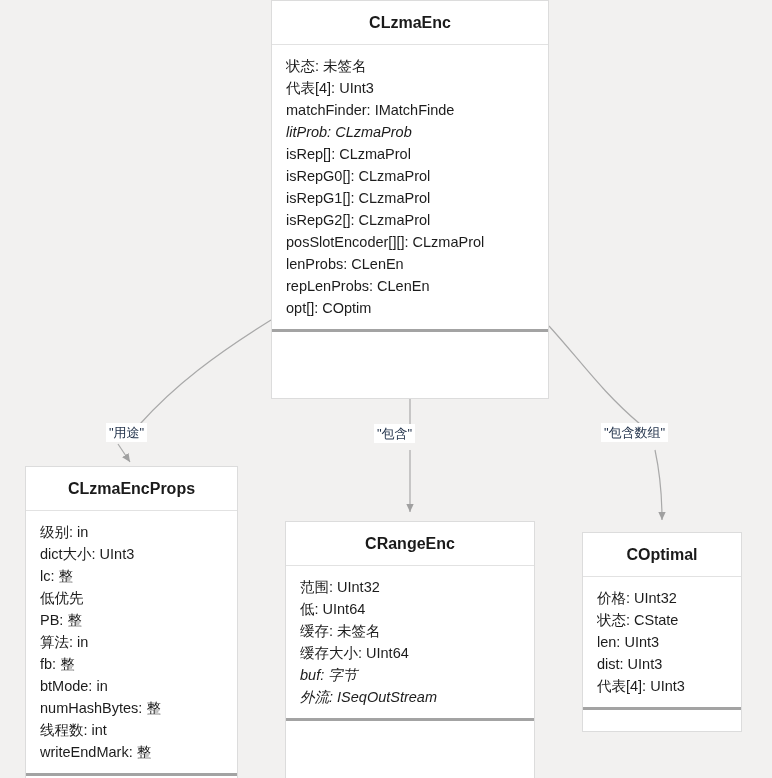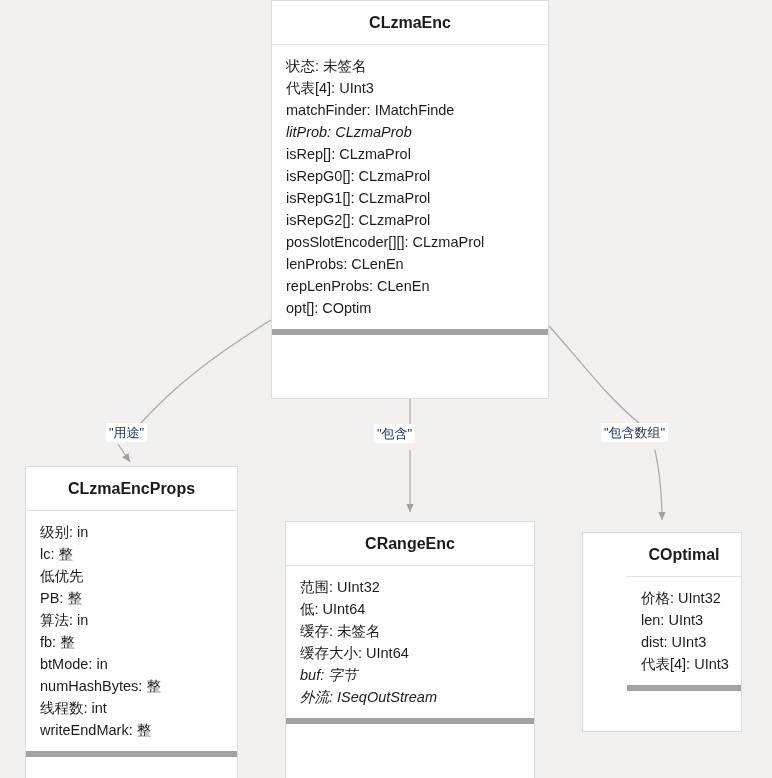--- a/index.html
+++ b/index.html
@@ -42,21 +42,21 @@
     text-align: center;
     font-weight: bold;
     font-size: 16px;
     color: #1a1a1a;
     border-bottom: 1px solid #e2e2e2;
     overflow: hidden;
     white-space: nowrap;
   }
   .uml-attrs {
     padding: 10px 0 10px 14px;
-    border-bottom: 6px solid #a3a3a3;
+    border-bottom: 3px solid #a3a3a3;
     overflow: hidden;
   }
   .uml-attr {
     font-size: 14.5px;
     line-height: 22px;
     color: #1c1c1c;
     white-space: nowrap;
     overflow: hidden;
     text-overflow: clip;
   }
@@ -74,21 +74,21 @@
     font-size: 13px;
     line-height: 17px;
     padding: 1px 3px;
     white-space: nowrap;
   }
 
   
   #node-clzmaenc      { left: 271px; top: 0px;   width: 278px; height: 399px; }
   #node-clzmaencprops { left: 25px;  top: 466px; width: 213px; height: 330px; }
   #node-crangeenc     { left: 285px; top: 521px; width: 250px; height: 278px; }
-  #node-coptimal      { left: 582px; top: 532px; width: 160px; height: 200px; padding-left: 44px; }
+  #node-coptimal      { left: 582px; top: 532px; width: 160px; height: 200px; }
 </style>
 </head>
 <body>
 
 <div id="canvas">
 
   <svg class="edges" viewBox="0 0 772 778">
     <defs>
       <marker id="arrow" markerWidth="10" markerHeight="10" refX="7" refY="3.2" orient="auto" markerUnits="strokeWidth">
         <path d="M0,0 L7,3.2 L0,6.4 z" fill="#a0a0a0"></path>
@@ -121,20 +121,21 @@
       <div class="uml-attr">repLenProbs: CLenEn</div>
       <div class="uml-attr">opt[]:  COptim</div>
     </div>
     <div class="uml-methods"></div>
   </div>
 
   <div class="uml-class" id="node-clzmaencprops">
     <div class="uml-header">CLzmaEncProps</div>
     <div class="uml-attrs">
       <div class="uml-attr">级别: in</div>
+      <div class="uml-attr">dict大小:  UInt3</div>
       <div class="uml-attr">lc: 整</div>
       <div class="uml-attr">低优先</div>
       <div class="uml-attr">PB: 整</div>
       <div class="uml-attr">算法:  in</div>
       <div class="uml-attr">fb: 整</div>
       <div class="uml-attr">btMode: in</div>
       <div class="uml-attr">numHashBytes: 整</div>
       <div class="uml-attr">线程数: int</div>
       <div class="uml-attr">writeEndMark: 整</div>
     </div>
@@ -151,20 +152,21 @@
       <div class="uml-attr italic">buf: 字节</div>
       <div class="uml-attr italic">外流: ISeqOutStream</div>
     </div>
     <div class="uml-methods"></div>
   </div>
 
   <div class="uml-class" id="node-coptimal">
     <div class="uml-header">COptimal</div>
     <div class="uml-attrs">
       <div class="uml-attr">价格:  UInt32</div>
+      <div class="uml-attr">状态: CState</div>
       <div class="uml-attr">len:  UInt3</div>
       <div class="uml-attr">dist:  UInt3</div>
       <div class="uml-attr">代表[4]:  UInt3</div>
     </div>
     <div class="uml-methods"></div>
   </div>
 
   <div class="edge-label" style="left:106px; top:423px;">"用途"</div>
   <div class="edge-label" style="left:374px; top:424px;">"包含"</div>
   <div class="edge-label" style="left:601px; top:423px;">"包含数组"</div>

